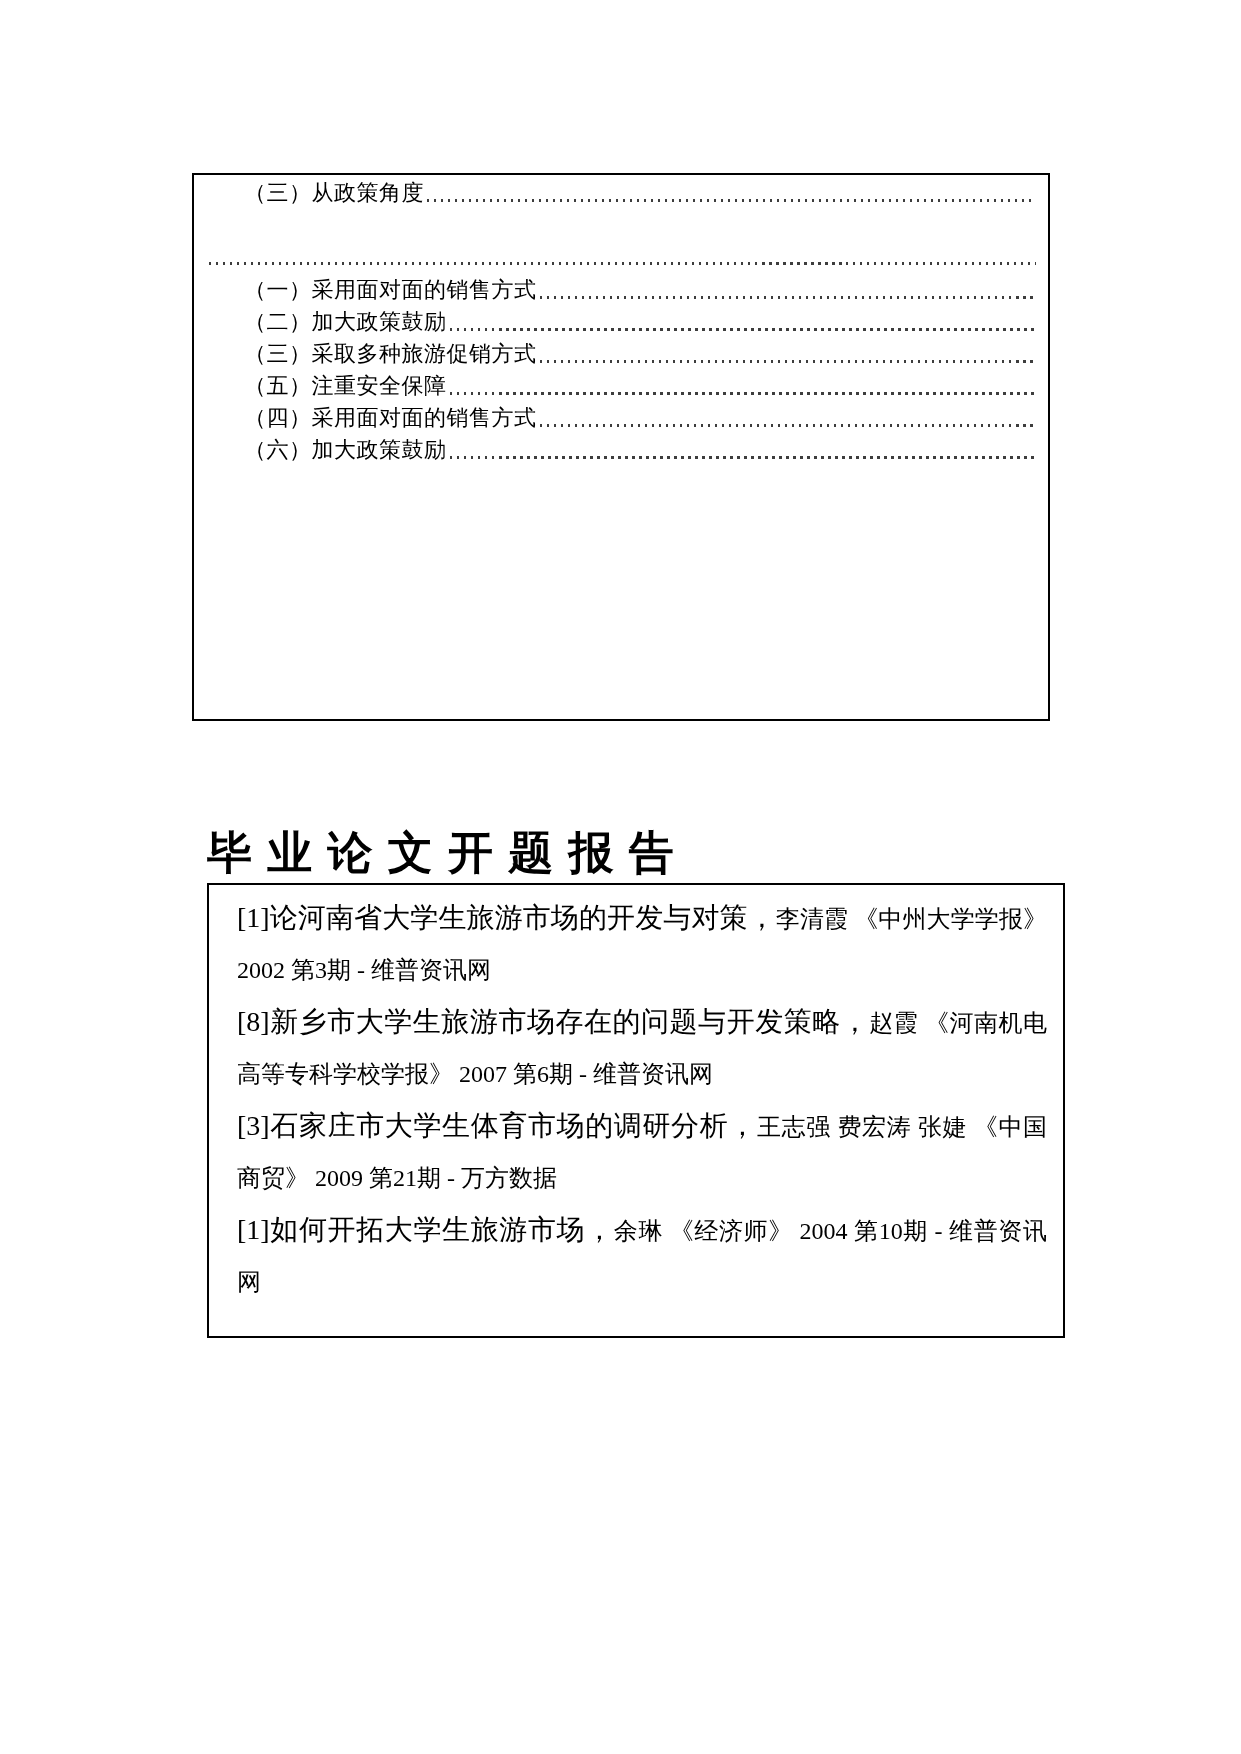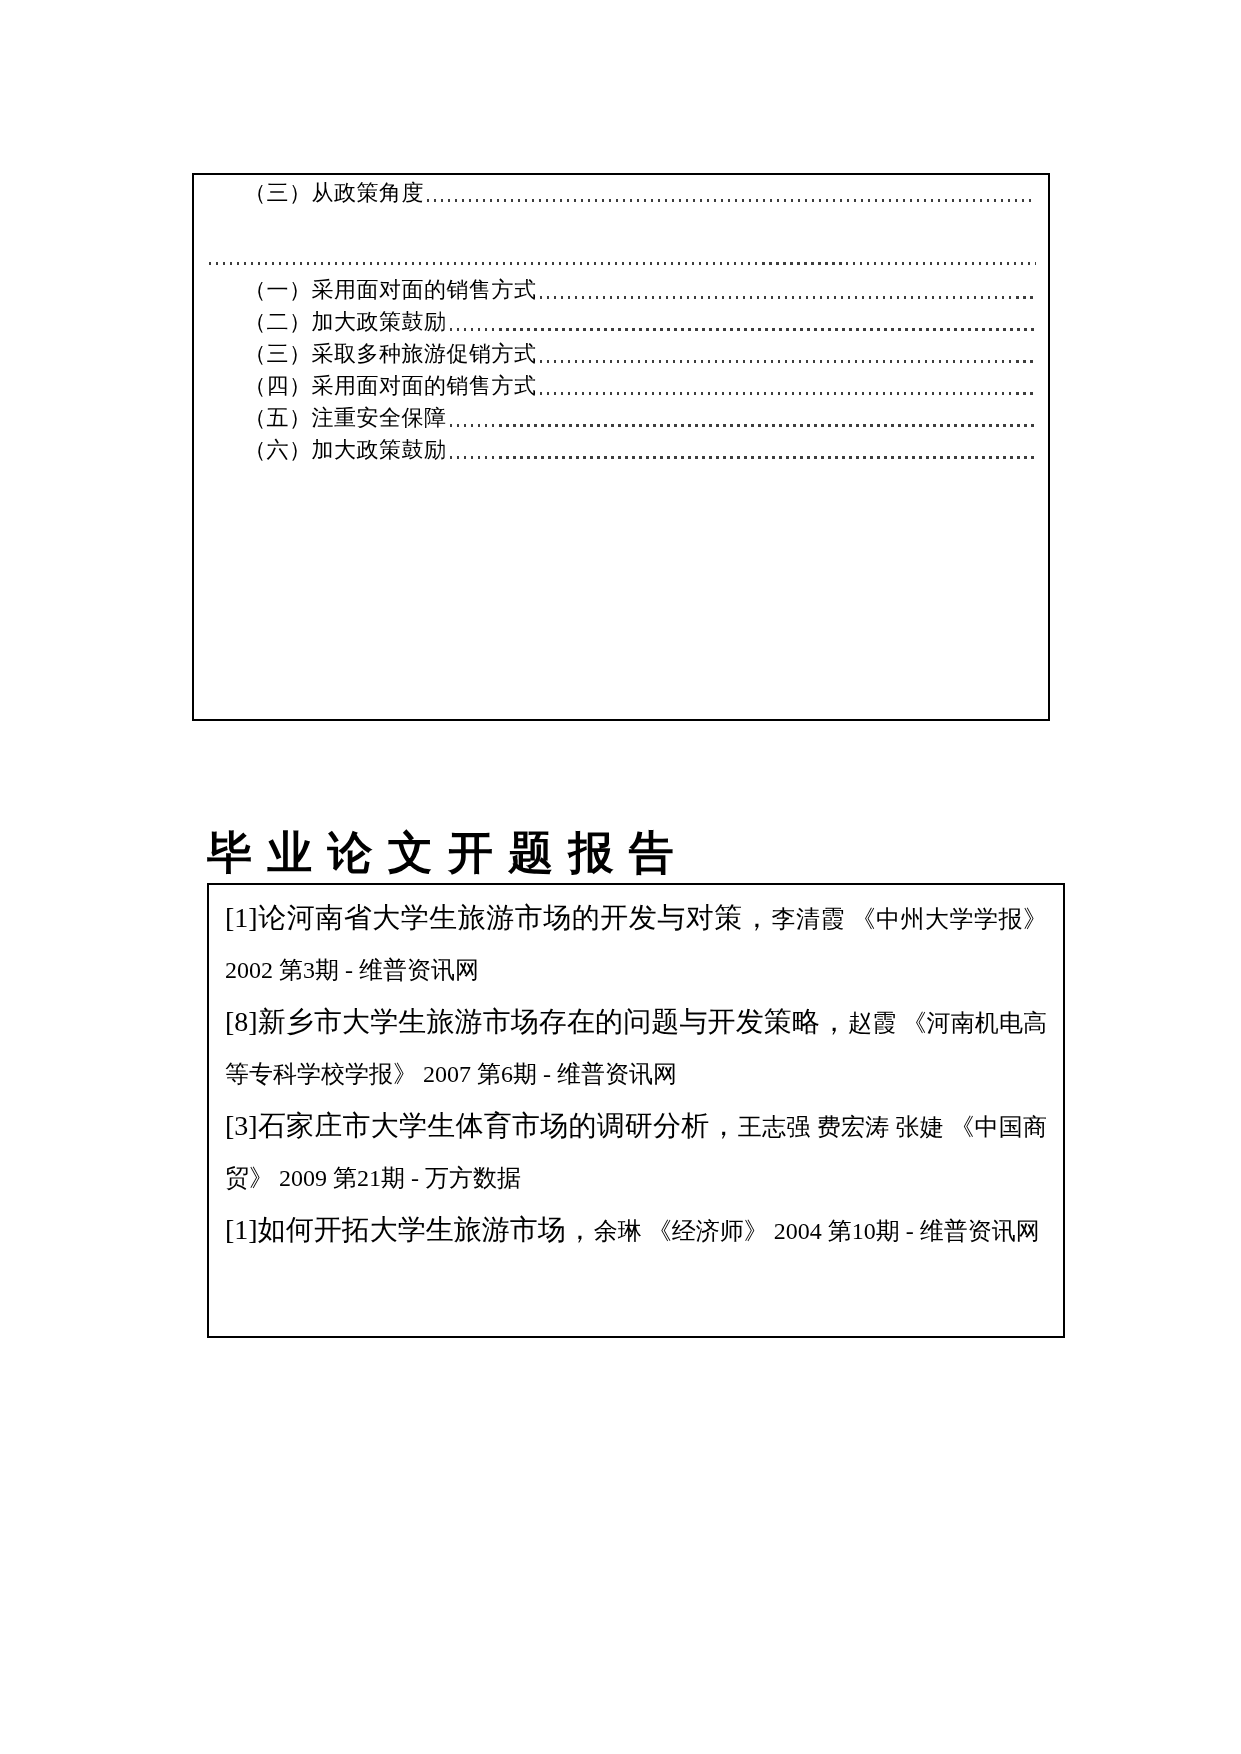--- a/index.html
+++ b/index.html
@@ -73,21 +73,21 @@
 
   
   .refs-box {
     position: absolute;
     left: 207px;
     top: 883px;
     width: 858px;
     height: 455px;
     border: 2px solid #000000;
     box-sizing: border-box;
-    padding: 8px 16px 0 16px;
+    padding: 8px 16px 0 28px;
   }
   .ref {
     margin: 0;
     text-align: justify;
     line-height: 49px;
   }
   .ref-title { font-size: 28px; }
   .ref-meta  { font-size: 24px; }
 </style>
 </head>
@@ -115,26 +115,26 @@
       <span class="toc-label">（二）加大政策鼓励</span>
       <span class="toc-leader"></span>
     </div>
 
     <div class="toc-row sub">
       <span class="toc-label">（三）采取多种旅游促销方式</span>
       <span class="toc-leader"></span>
     </div>
 
     <div class="toc-row sub">
-      <span class="toc-label">（四）采用面对面的销售方式</span>
+      <span class="toc-label">（五）注重安全保障</span>
       <span class="toc-leader"></span>
     </div>
 
     <div class="toc-row sub">
-      <span class="toc-label">（五）注重安全保障</span>
+      <span class="toc-label">（四）采用面对面的销售方式</span>
       <span class="toc-leader"></span>
     </div>
 
     <div class="toc-row sub">
       <span class="toc-label">（六）加大政策鼓励</span>
       <span class="toc-leader"></span>
     </div>
 
   </div>
 

